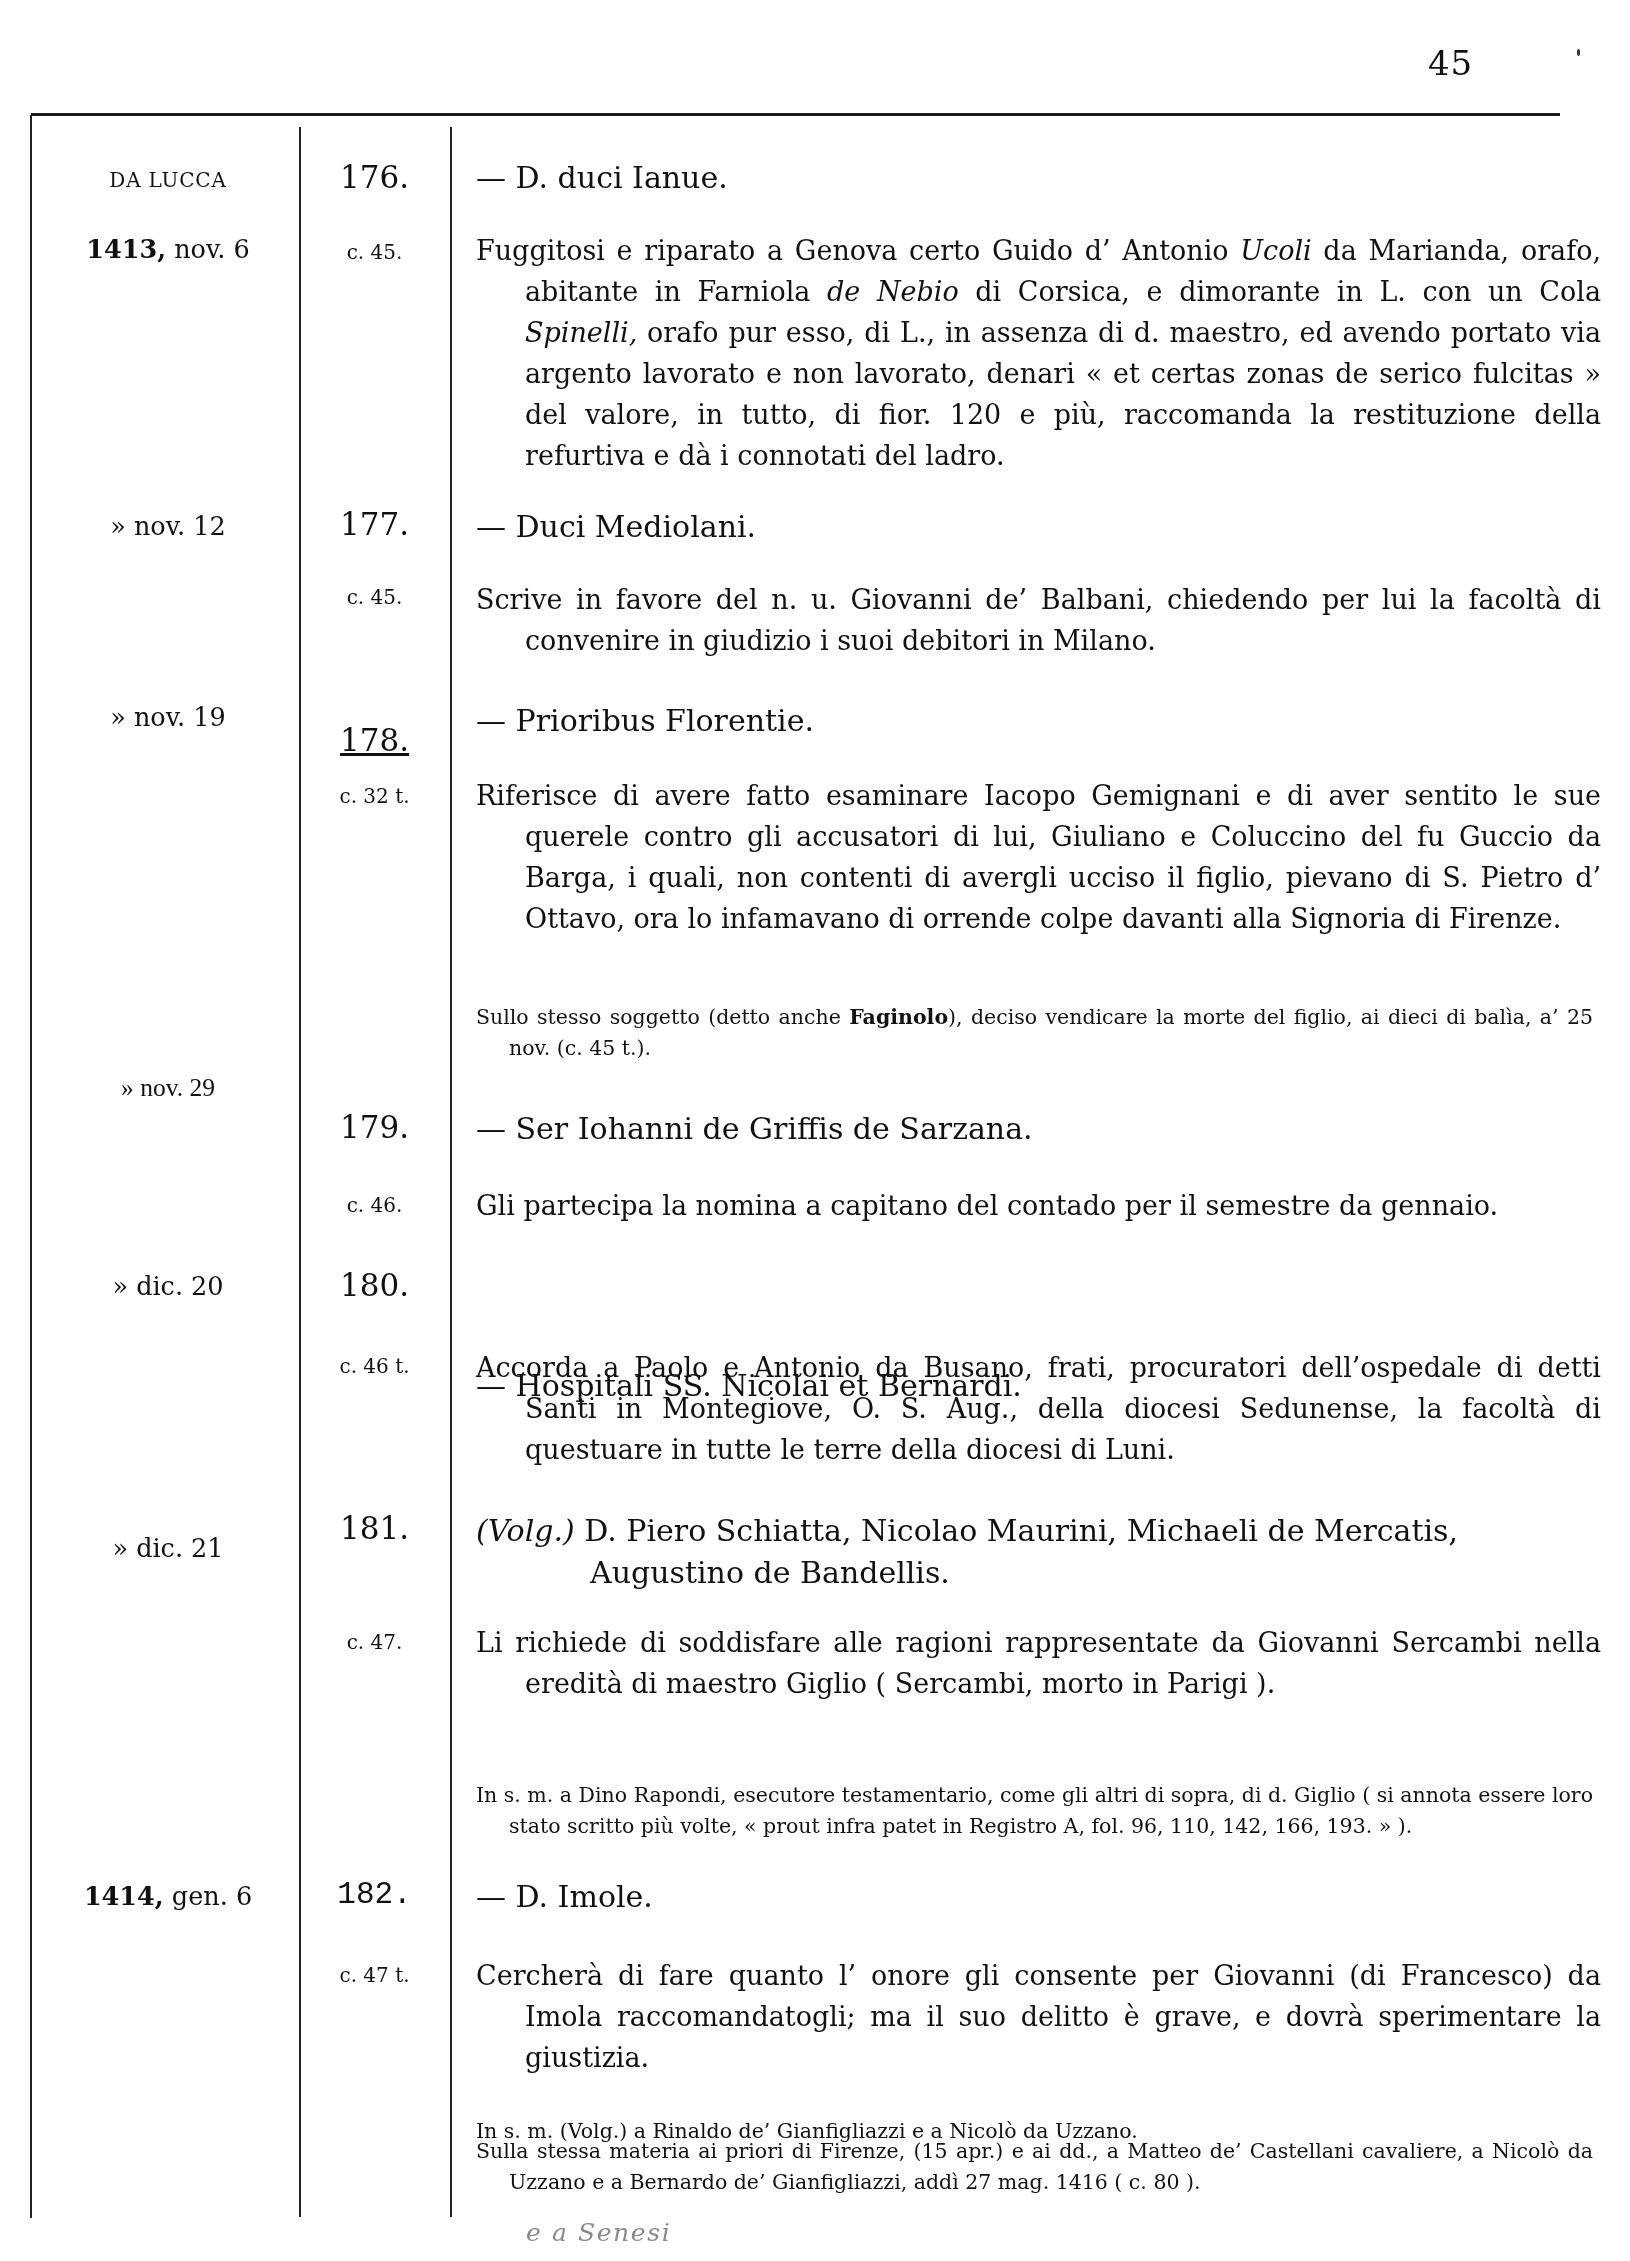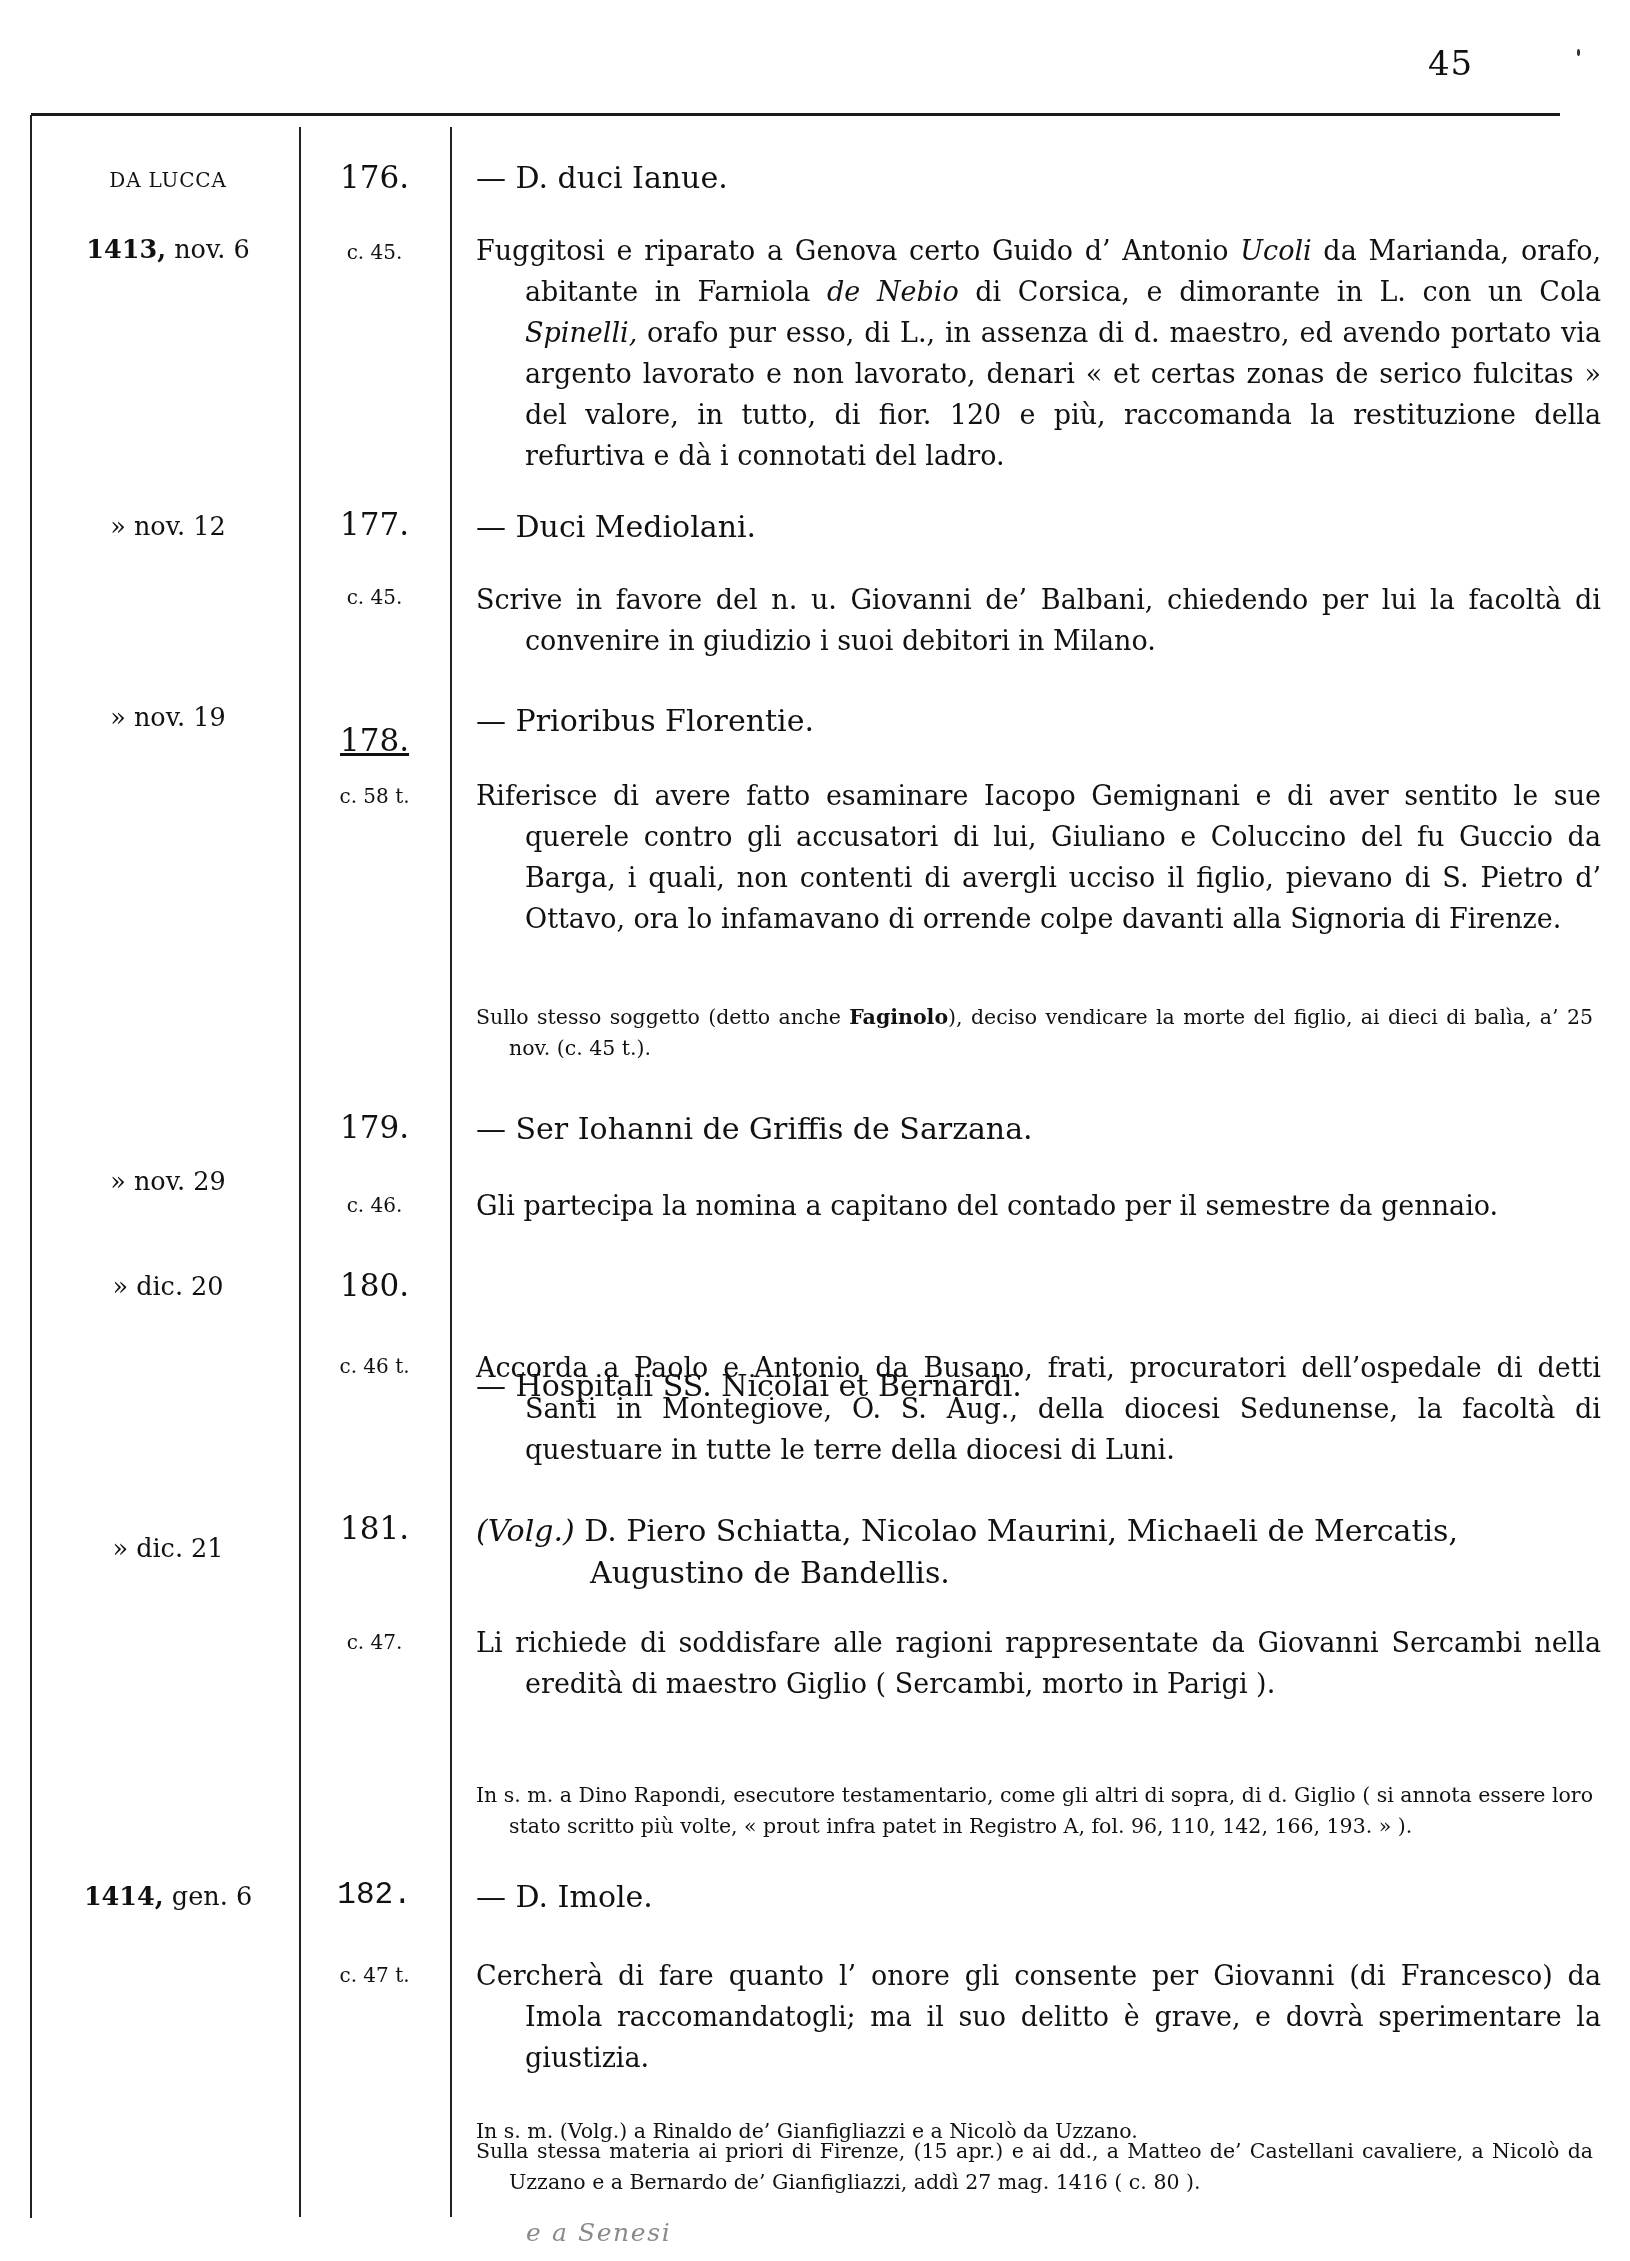--- a/index.html
+++ b/index.html
@@ -93,27 +93,27 @@
   <div class="carta" style="top:585px;">c. 45.</div>
   <div class="body" style="top:579px;">Scrive in favore del n. u. Giovanni de’ Balbani, chiedendo per lui la facoltà di convenire in giudizio i suoi debitori in Milano.</div>
 </div>
 
 <div class="entry">
   <div class="date" style="top:702px;">»  nov. 19</div>
   <div class="num" style="top:722px;text-decoration:underline;">178.</div>
   <div class="title" style="top:703px;">
     <span>— </span><span>Prioribus Florentie.</span>
   </div>
-  <div class="carta" style="top:784px;">c. 58 t.</div>
+  <div class="carta" style="top:784px;">c. 32 t.</div>
   <div class="body" style="top:775px;">Riferisce di avere fatto esaminare Iacopo Gemignani e di aver sentito le sue querele contro gli accusatori di lui, Giuliano e Coluccino del fu Guccio da Barga, i quali, non contenti di avergli ucciso il figlio, pievano di S. Pietro d’ Ottavo, ora lo infamavano di orrende colpe davanti alla Signoria di Firenze.</div>
   <div class="note" style="top:1002px;"><span>Sullo stesso soggetto (detto anche </span><span class="b">Faginolo</span><span>), deciso vendicare la morte del figlio, ai dieci di balìa, a’ 25 nov. (c. 45 t.).</span></div>
 </div>
 
 <div class="entry">
-  <div class="date" style="top:1166px;">»  nov. 29</div>
+  <div class="date" style="top:1073px;font-family:Liberation Serif, serif;">»  nov. 29</div>
   <div class="num" style="top:1109px;">179.</div>
   <div class="title" style="top:1111px;">
     <span>— </span><span>Ser Iohanni de Griffis de Sarzana.</span>
   </div>
   <div class="carta" style="top:1193px;">c. 46.</div>
   <div class="body" style="top:1185px;">Gli partecipa la nomina a capitano del contado per il semestre da gennaio.</div>
 </div>
 
 <div class="entry">
   <div class="date" style="top:1271px;">»  dic. 20</div>

